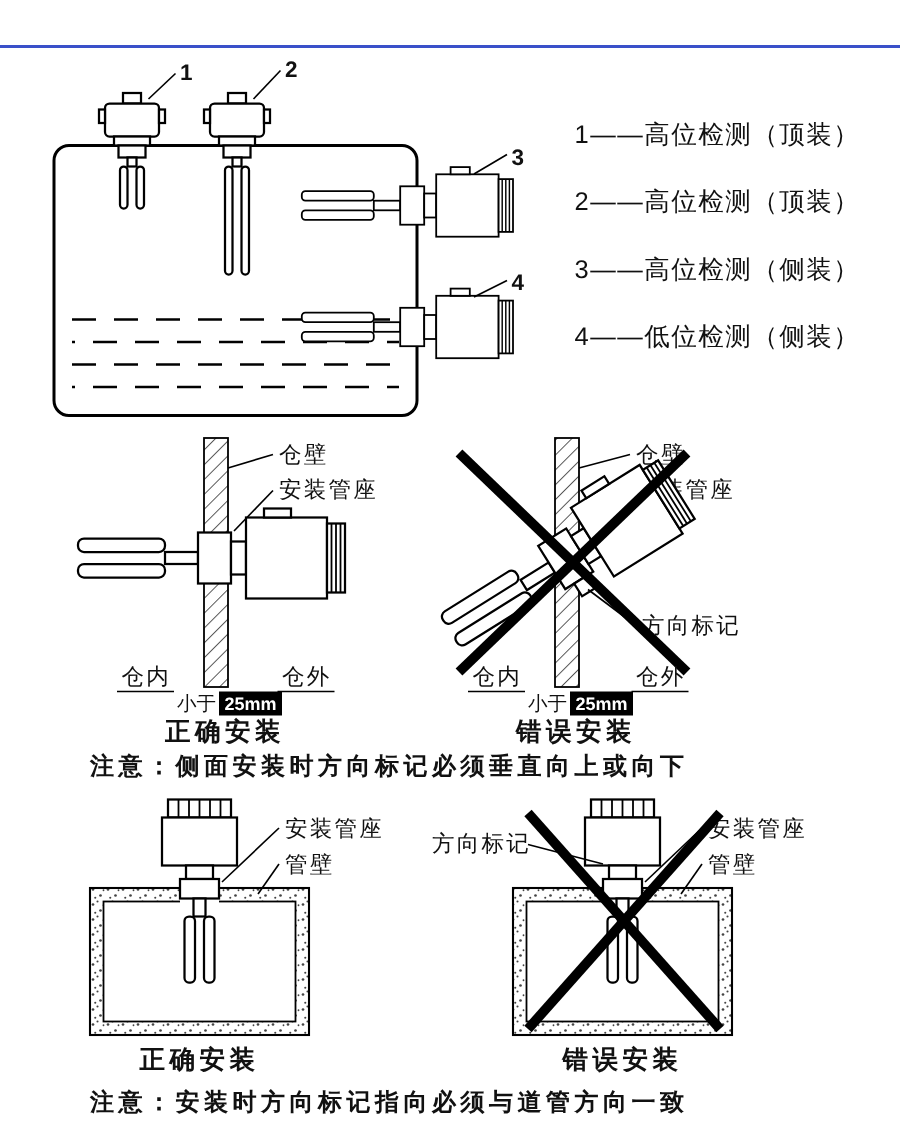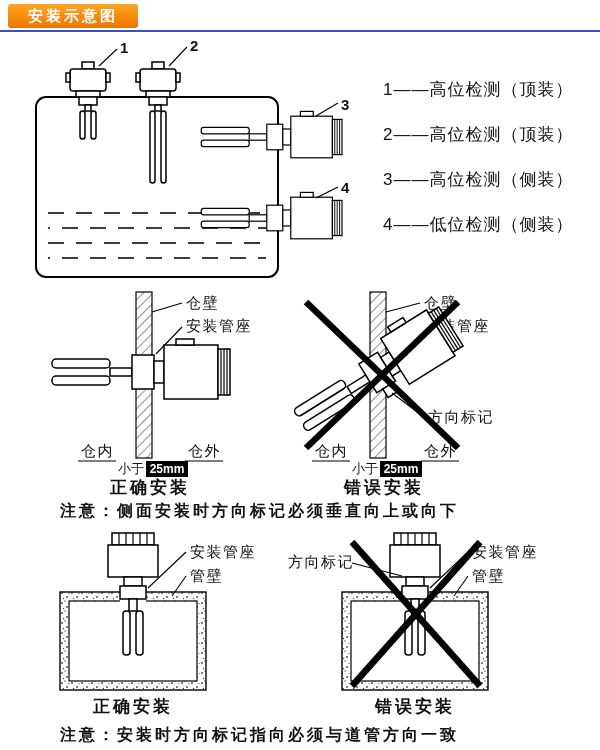--- a/index.html
+++ b/index.html
@@ -24,21 +24,20 @@
   .ln{stroke:#000;stroke-width:1.1;fill:none;}
   .xline{stroke:#000;stroke-width:6.5;}
   .sh-g rect{fill:#fff;stroke:#000;stroke-width:1.5;}
   .sh-g line{stroke:#000;stroke-width:1.2;}
 </style>
 </head>
 <body>
 
 <div class="page">
 
-  <div class="badge">安装示意图</div>
   <div class="divider"></div>
 
   <svg width="600" height="750" viewBox="0 0 600 750">
     <defs>
       <pattern id="hatch" patternUnits="userSpaceOnUse" width="7" height="7" patternTransform="rotate(45)">
         <rect width="7" height="7" fill="#fff"></rect>
         <line x1="0" y1="0" x2="0" y2="7" stroke="#555" stroke-width="1.3"></line>
       </pattern>
       <pattern id="stipple" patternUnits="userSpaceOnUse" width="10" height="10">
         <rect width="10" height="10" fill="#fff"></rect>

